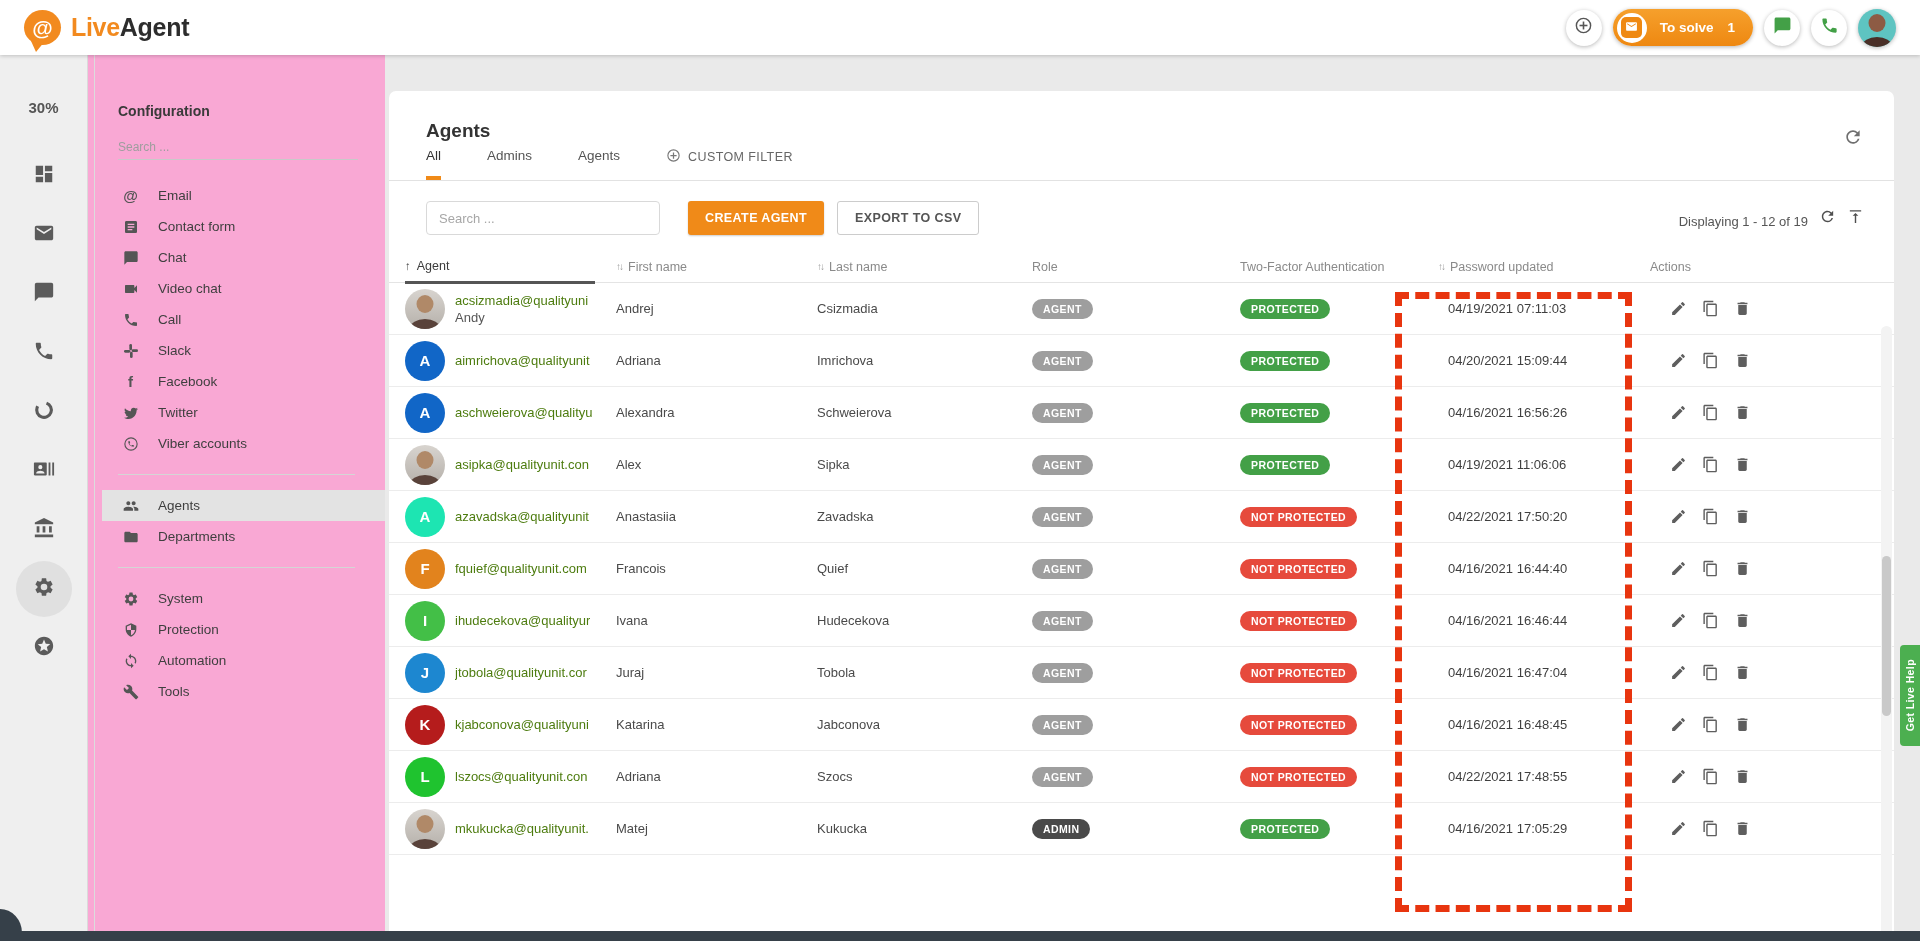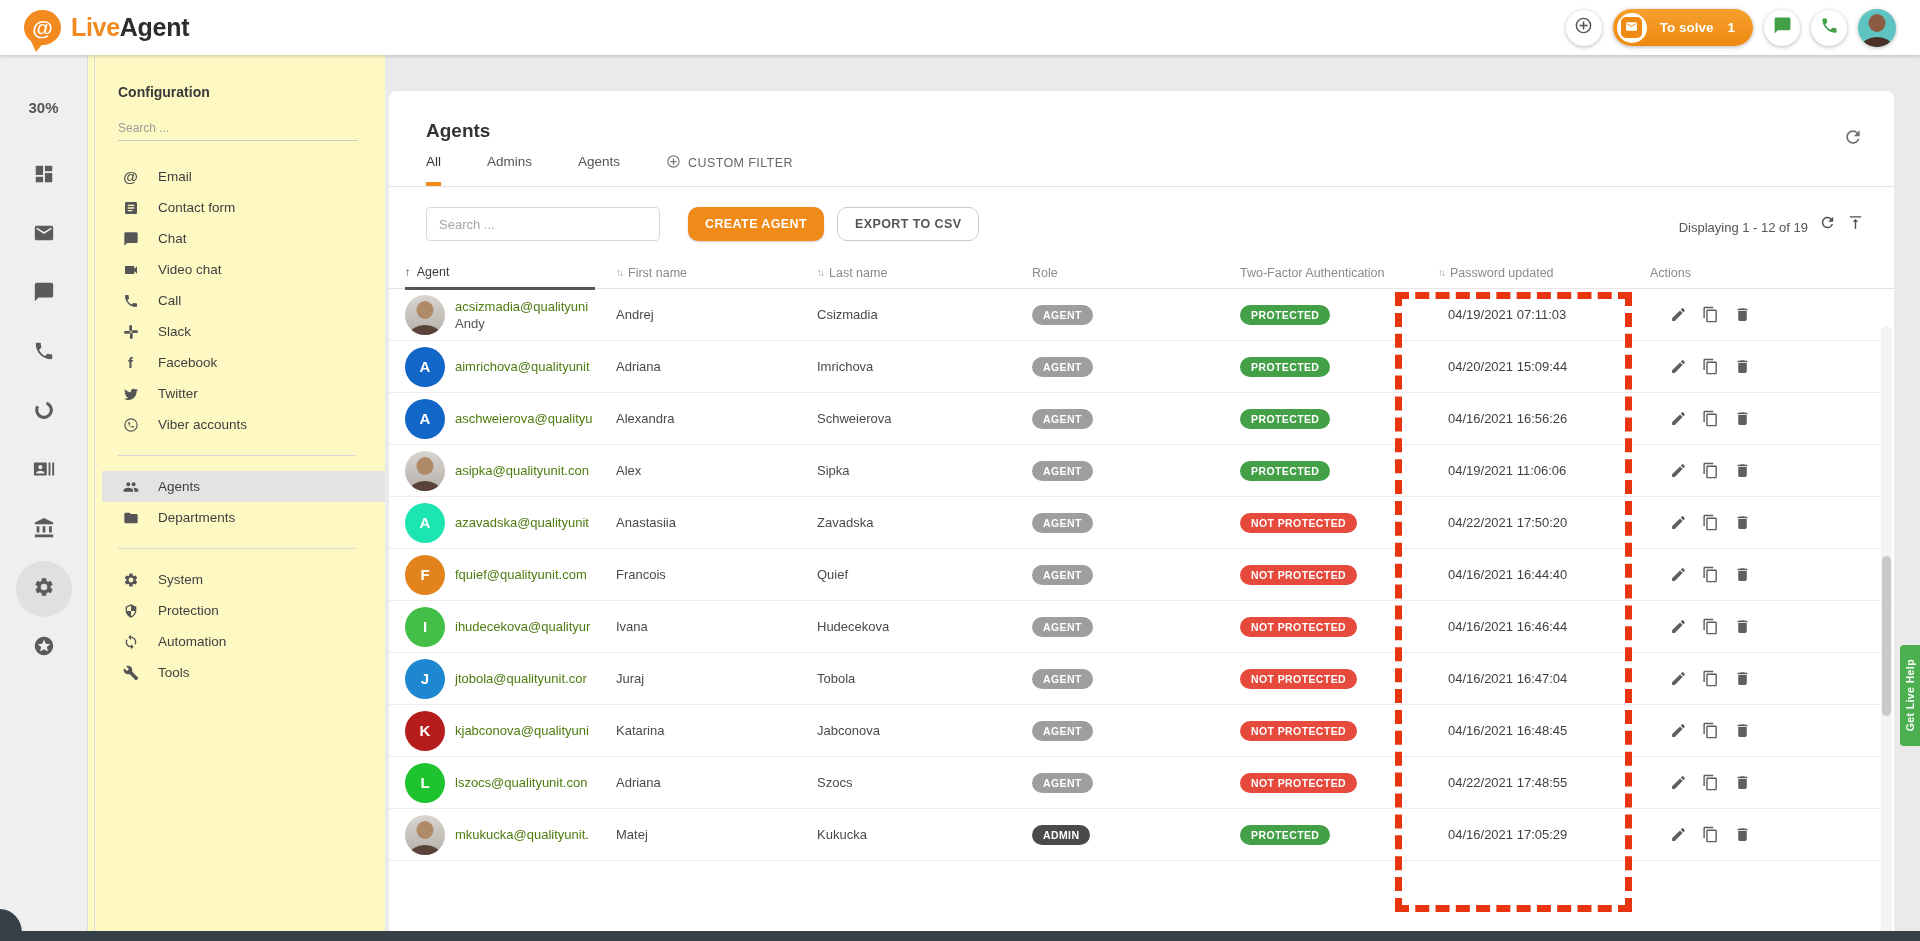--- a/index.html
+++ b/index.html
@@ -43,21 +43,21 @@
   
   .rail{width:88px;background:#efefef;border-right:1px solid #dadada;display:flex;flex-direction:column;align-items:center;position:relative;}
   .rail-usage{margin-top:44px;font-size:15px;font-weight:bold;color:#555;}
   .rail-items{margin-top:30px;display:flex;flex-direction:column;align-items:center;}
   .rail-item{width:56px;height:59px;display:flex;align-items:center;justify-content:center;color:#5b5b5b;cursor:pointer;position:relative;}
   .rail-item svg{width:22px;height:22px;}
   .rail-item.active::before{content:'';position:absolute;width:56px;height:56px;border-radius:50%;background:#e0e0e0;}
   .rail-item.active span{position:relative;}
 
   
-  .sidebar{width:297px;background:#fef9c3;position:relative;padding:29px 0 0 30px;}
+  .sidebar{width:297px;background:#f9a8d4;position:relative;padding:48px 0 0 30px;}
   .sidebar::before{content:'';position:absolute;left:6px;top:0;bottom:0;width:1px;background:#dcdcdc;}
   .sb-title{font-size:14px;font-weight:bold;color:#3a3a3a;}
   .sb-search{margin-top:16px;width:240px;border:none;border-bottom:1px solid #c9c9c9;background:transparent;
     font-size:12px;color:#555;padding:5px 0;outline:none;font-family:inherit;}
   .sb-search::placeholder{color:#9e9e9e;}
   .sb-groups{margin-top:20px;}
   .sb-item{display:flex;align-items:center;height:31px;gap:19px;color:#3f3f3f;font-size:13.5px;cursor:pointer;
     padding-left:4px;margin-left:-16px;padding-left:20px;width:283px;}
   .sb-item .icon{width:17px;height:17px;color:#555;display:flex;align-items:center;justify-content:center;flex:none;}
   .sb-item .icon svg{width:16px;height:16px;}
@@ -67,31 +67,31 @@
 
   
   .main{flex:1;position:relative;background:#eaeaea;}
   .card{position:absolute;left:4px;right:26px;top:36px;bottom:0;background:#fff;border-radius:7px 7px 0 0;overflow:hidden;}
   .card-head{padding:29px 0 0 37px;position:relative;}
   .page-title{font-size:19px;font-weight:bold;color:#333;}
   .page-desc{margin-top:15px;font-size:13.5px;color:#7d7d7d;}
   .card-refresh{position:absolute;top:36px;right:31px;color:#6f6f6f;cursor:pointer;}
   .card-refresh svg{width:20px;height:20px;}
 
-  .tabs{margin-top:12px;padding-left:37px;border-bottom:1px solid #e2e2e2;display:flex;align-items:flex-end;gap:46px;}
+  .tabs{margin-top:6px;padding-left:37px;border-bottom:1px solid #e2e2e2;display:flex;align-items:flex-end;gap:46px;}
   .tab{padding-bottom:13px;font-size:13.5px;color:#555;cursor:pointer;border-bottom:4px solid transparent;}
   .tab.active{color:#333;border-bottom-color:#f08a18;}
   .tab-filter{display:flex;align-items:center;gap:7px;color:#666;font-size:12.5px;letter-spacing:.4px;padding-bottom:14px;cursor:pointer;}
   .tab-filter svg{width:15px;height:15px;color:#777;}
 
   .toolbar{display:flex;align-items:center;padding:20px 30px 0 37px;}
   .tb-search{width:234px;height:34px;border:1px solid #d9d9d9;border-radius:4px;padding:0 12px;
     font-size:13px;color:#555;outline:none;font-family:inherit;background:#fff;}
   .tb-search::placeholder{color:#a7a7a7;}
-  .btn{height:34px;border:none;border-radius:10px;font-size:12.5px;font-weight:bold;letter-spacing:.4px;
+  .btn{height:34px;border:none;border-radius:3px;font-size:12.5px;font-weight:bold;letter-spacing:.4px;
     padding:0 17px;cursor:pointer;font-family:inherit;text-align:right;}
   .btn-primary{background:#f08a18;color:#fff;margin-left:28px;box-shadow:0 1px 2px rgba(0,0,0,.2);}
   .btn-secondary{background:#fff;color:#555;border:1px solid #ccc;margin-left:13px;}
   .tb-right{margin-left:auto;display:flex;align-items:flex-end;gap:11px;color:#555;}
   .tb-displaying{font-size:13px;}
   .tb-icon{color:#4f4f4f;cursor:pointer;display:flex;}
   .tb-icon svg{width:17px;height:17px;}
 
   
   .table{margin-top:15px;}

